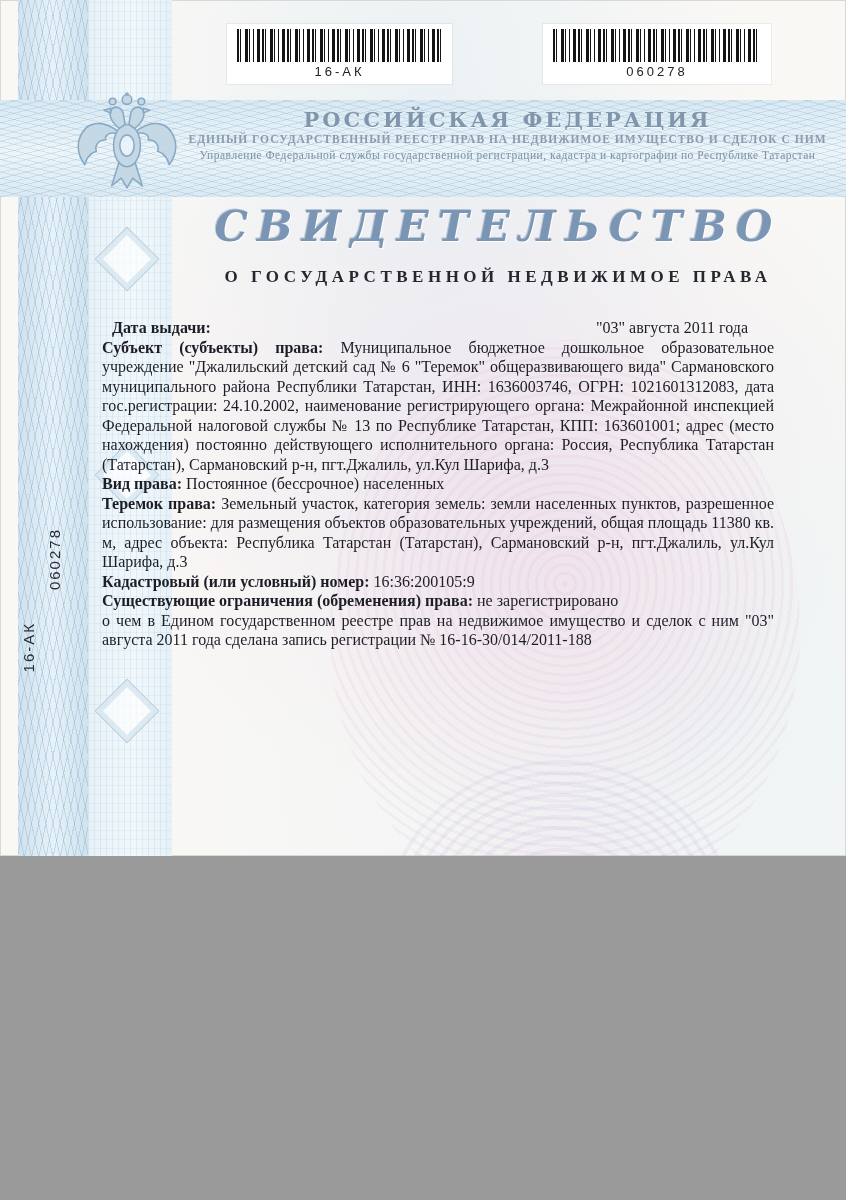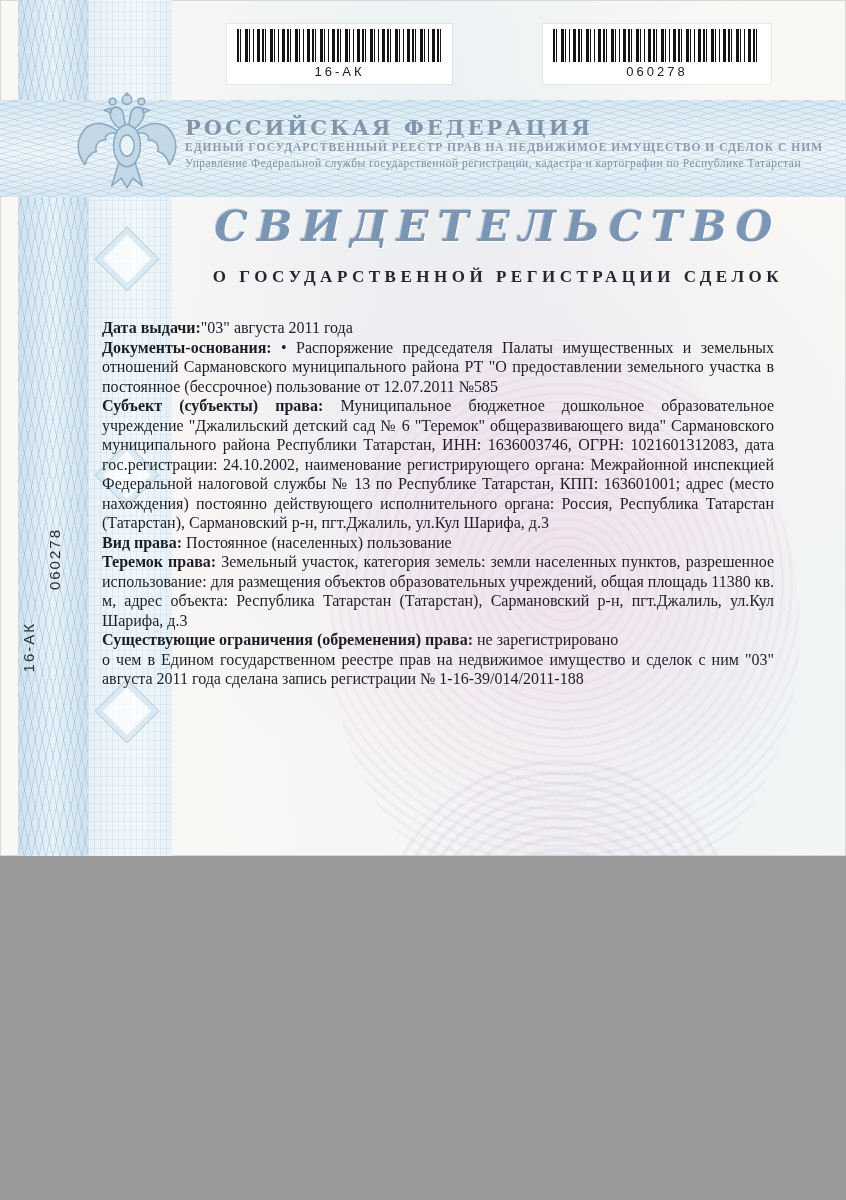--- a/index.html
+++ b/index.html
@@ -62,38 +62,38 @@
   .barcode-strip.left  { left:227px; width:225px; }
   .barcode-strip.right { left:543px; width:228px; }
   .bars { height:33px; margin:5px 10px 2px;
     background:repeating-linear-gradient(90deg,
       #141414 0 2px,  #fff 2px 3px,  #141414 3px 4px,  #fff 4px 8px,
       #141414 8px 11px,#fff 11px 12px,#141414 12px 13px,#fff 13px 16px,
       #141414 16px 17px,#fff 17px 20px,#141414 20px 23px,#fff 23px 25px);
   }
   .bc-label { font:13px "Liberation Sans", sans-serif; letter-spacing:3px; color:#222; }
   
-  .head-block { position:absolute; left:185px; top:115px; width:645px; text-align:left; z-index:4; }
+  .head-block { position:absolute; left:185px; top:107px; width:645px; text-align:center; z-index:4; }
   .head-country { font-family:"DejaVu Serif", serif; font-weight:bold; font-size:21px;
                   letter-spacing:3px; color:#8096ac; text-shadow:0 1px 0 rgba(255,255,255,.7); }
   .head-registry { margin-top:1px; font-family:Liberation Serif, serif; font-weight:bold; font-size:11.5px;
                    letter-spacing:1px; color:#8a9cb0; }
   .head-authority { margin-top:4px; font-family:"Liberation Serif", serif; font-size:11.5px;
                     letter-spacing:.5px; color:#7d90a6; }
   
   .title-block { position:absolute; left:178px; top:202px; width:640px; text-align:center; z-index:4; }
   .title-main { font-family:"DejaVu Serif", serif; font-weight:bold; font-style:italic; font-size:42px;
                 letter-spacing:9px; color:#7b95b4;
                 text-shadow:1px 1px 0 rgba(255,255,255,.85), -1px -1px 0 rgba(90,120,152,.35); }
   .title-sub { margin-top:16px; font-weight:bold; font-size:17px; letter-spacing:4.5px; color:#26262f; }
   
   .body-block { position:absolute; left:102px; top:318px; width:672px; z-index:4;
                 font-size:16px; line-height:19.5px; text-align:justify; }
   .body-block p { margin:0; }
-  .row-date { display:flex; margin-bottom:10px; }
+  .row-date { display:flex; justify-content:space-between; margin-bottom:10px;padding-left:10px; }
   .row-date .val { padding-right:26px; text-align:left; }
   .p-basis   { margin-bottom:14px; }
   .p-subject { margin-bottom:24px; }
   .p-vid     { margin-bottom:10px; }
   .p-object  { margin-bottom:26px; }
   .p-cad     { margin-bottom:11px; }
   .p-restr   { margin-bottom:6px;  }
   b { font-weight:bold; }
   
   .v-mark { position:absolute; z-index:4; writing-mode:vertical-rl; transform:rotate(180deg);
@@ -159,52 +159,52 @@
   </div>
 
   <div class="head-block">
     <div class="head-country">РОССИЙСКАЯ ФЕДЕРАЦИЯ</div>
     <div class="head-registry">ЕДИНЫЙ ГОСУДАРСТВЕННЫЙ РЕЕСТР ПРАВ НА НЕДВИЖИМОЕ ИМУЩЕСТВО И СДЕЛОК С НИМ</div>
     <div class="head-authority">Управление Федеральной службы государственной регистрации, кадастра и картографии по Республике Татарстан</div>
   </div>
 
   <div class="title-block">
     <div class="title-main">СВИДЕТЕЛЬСТВО</div>
-    <div class="title-sub">О ГОСУДАРСТВЕННОЙ РЕГИСТРАЦИИ СДЕЛОК</div>
+    <div class="title-sub">О ГОСУДАРСТВЕННОЙ НЕДВИЖИМОЕ ПРАВА</div>
   </div>
 
   <div class="v-mark v-num">060278</div>
   <div class="v-mark v-ser">16-АК</div>
 
   <div class="body-block">
     <p class="row-date">
       <b>Дата выдачи:</b>
       <span class="val">"03" августа 2011 года</span>
     </p>
-    <p class="p-basis">
-      <b>Документы-основания:</b>
-      <span>• Распоряжение председателя Палаты имущественных и земельных отношений Сармановского муниципального района РТ "О предоставлении земельного участка в постоянное (бессрочное) пользование от 12.07.2011 №585</span>
-    </p>
     <p class="p-subject">
       <b>Субъект (субъекты) права:</b>
       <span>Муниципальное бюджетное дошкольное образовательное учреждение "Джалильский детский сад № 6 "Теремок" общеразвивающего вида" Сармановского муниципального района Республики Татарстан, ИНН: 1636003746, ОГРН: 1021601312083, дата гос.регистрации: 24.10.2002, наименование регистрирующего органа: Межрайонной инспекцией Федеральной налоговой службы № 13 по Республике Татарстан, КПП: 163601001; адрес (место нахождения) постоянно действующего исполнительного органа: Россия, Республика Татарстан (Татарстан), Сармановский р-н, пгт.Джалиль, ул.Кул Шарифа, д.3</span>
     </p>
     <p class="p-vid">
       <b>Вид права:</b>
-      <span>Постоянное (населенных) пользование</span>
+      <span>Постоянное (бессрочное) населенных</span>
     </p>
     <p class="p-object">
       <b>Теремок права:</b>
       <span>Земельный участок, категория земель: земли населенных пунктов, разрешенное использование: для размещения объектов образовательных учреждений, общая площадь 11380 кв. м, адрес объекта: Республика Татарстан (Татарстан), Сармановский р-н, пгт.Джалиль, ул.Кул Шарифа, д.3</span>
     </p>
+    <p class="p-cad">
+      <b>Кадастровый (или условный) номер:</b>
+      <span>16:36:200105:9</span>
+    </p>
     <p class="p-restr">
       <b>Существующие ограничения (обременения) права:</b>
       <span>не зарегистрировано</span>
     </p>
-    <p class="p-record">о чем в Едином государственном реестре прав на недвижимое имущество и сделок с ним  "03" августа 2011 года сделана запись регистрации № 1-16-39/014/2011-188</p>
+    <p class="p-record">о чем в Едином государственном реестре прав на недвижимое имущество и сделок с ним  "03" августа 2011 года сделана запись регистрации № 16-16-30/014/2011-188</p>
   </div>
 
   <div class="registrar-label">Регистратор</div>
   <div class="registrar-name">Оразова Г.</div>
   <svg class="signature" viewBox="0 0 110 50">
     <path d="M8 40 C18 12 26 6 30 14 C34 22 26 34 22 32 C30 20 44 8 50 12 C56 16 48 30 44 34 C52 26 62 22 70 24 C78 26 84 22 90 18" fill="none" stroke="#2b50a2" stroke-width="2.2" stroke-linecap="round" opacity=".85"></path>
   </svg>
   <div class="sig-line"></div>
   <div class="sig-caption">(сделок)</div>
   <div class="mp-label">м.п.</div>

